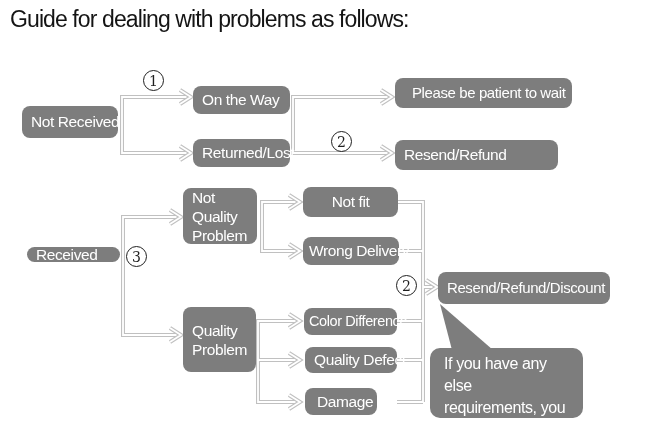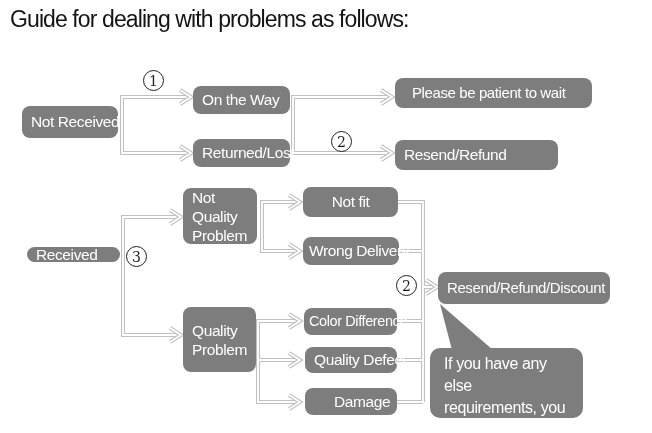--- a/index.html
+++ b/index.html
@@ -103,35 +103,35 @@
     </g>
 
     <path d="M440,304 L493,350 L452,350 Z" fill="#7d7d7d"></path>
   </svg>
 
   <div class="title">Guide for dealing with problems as follows:</div>
 
   <div class="node" style="left:22px;top:106px;width:96px;height:32px;">Not Received</div>
   <div class="node" style="left:193px;top:86px;width:97px;height:28px;">On the Way</div>
   <div class="node" style="left:193px;top:139px;width:97px;height:28px;">Returned/Lost</div>
-  <div class="node" style="left:395px;top:78px;width:197px;height:30px;font-size:15px;padding-left:17px;">Please be patient to wait</div>
+  <div class="node" style="left:395px;top:78px;width:177px;height:30px;font-size:15px;padding-left:17px;">Please be patient to wait</div>
   <div class="node" style="left:395px;top:140px;width:163px;height:30px;">Resend/Refund</div>
 
   <div class="node" style="left:27px;top:247px;width:93px;height:15px;">Received</div>
   <div class="node multi" style="left:183px;top:188px;width:74px;height:56px;">Not
 Quality
 Problem</div>
   <div class="node multi" style="left:183px;top:307px;width:73px;height:65px;">Quality
 Problem</div>
   <div class="node center" style="left:303px;top:187px;width:95px;height:30px;">Not fit</div>
   <div class="node" style="left:303px;top:237px;width:96px;height:28px;padding-left:6px;">Wrong Delivery</div>
   <div class="node" style="left:438px;top:272px;width:172px;height:32px;font-size:15px;">Resend/Refund/Discount</div>
   <div class="node" style="left:304px;top:308px;width:93px;height:27px;padding-left:5px;font-size:14.5px;">Color Difference</div>
   <div class="node" style="left:305px;top:347px;width:92px;height:26px;">Quality Defect</div>
-  <div class="node" style="left:305px;top:388px;width:92px;height:27px;padding-left:29px;">Damage</div>
+  <div class="node" style="left:305px;top:388px;width:72px;height:27px;padding-left:12px;">Damage</div>
 
   <div class="marker" style="left:143px;top:70px;">1</div>
   <div class="marker" style="left:331px;top:131px;">2</div>
   <div class="marker" style="left:126px;top:246px;">3</div>
   <div class="marker" style="left:396px;top:275px;">2</div>
 
   <div class="bubble" style="left:430px;top:348px;width:153px;height:70px;">If you have any else
 requirements, you could
 also tell us!</div>
 

